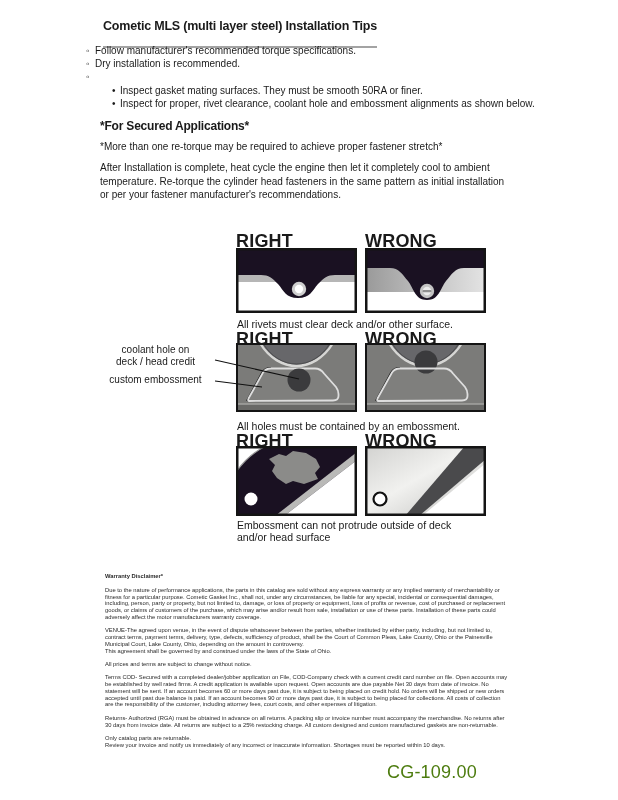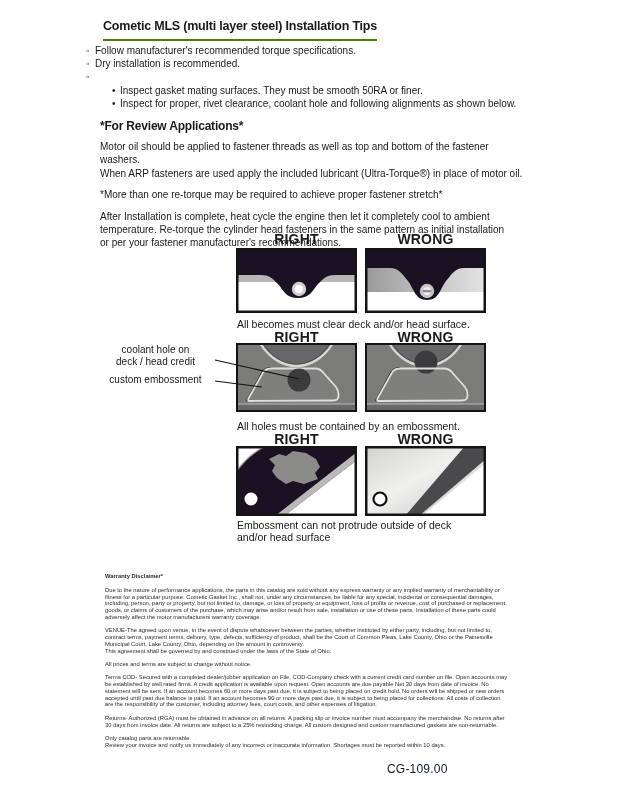--- a/index.html
+++ b/index.html
@@ -5,45 +5,45 @@
   * { margin:0; padding:0; box-sizing:border-box; }
   html,body { background:#ffffff; }
   .page {
     position:relative; width:618px; height:800px; background:#ffffff;
     font-family:"Liberation Sans", sans-serif; color:#1a1a1a; overflow:hidden;
   }
   .abs { position:absolute; }
 
   .title {
     left:103px; top:19px; font-size:12.5px; font-weight:bold; letter-spacing:-0.2px;
-    border-bottom:2px solid #4d7c0f; padding-bottom:6px; display:inline-block;
+    border-bottom:2px solid #a3a3a3; padding-bottom:13px; display:inline-block;
   }
 
   .tips { left:86px; top:44px; font-size:10px; line-height:13.2px; white-space:nowrap; }
   .tips .row { display:flex; align-items:baseline; }
   .tips .marker { width:9px; font-size:10px; }
   .tips .sub { margin-left:26px; }
   .tips .sub .marker { width:8px; }
 
   .diesel { left:100px; top:119px; width:430px; }
   .diesel h2 { font-size:12px; font-weight:bold; letter-spacing:-0.2px; margin-bottom:7px; }
   .diesel p { font-size:10px; line-height:13.4px; margin-bottom:8px; white-space:pre-line; }
 
-  .dlabel { width:121px; text-align:center; font-size:14px; font-weight:bold; letter-spacing:0.2px; }
+  .dlabel { width:121px; font-size:18px; font-weight:bold; letter-spacing:0.2px; }
   .caption { font-size:10.5px; line-height:12px; white-space:pre-line; }
   svg.panel { position:absolute; display:block; }
 
   .side-label { font-size:10px; line-height:11.5px; text-align:center; width:115px; }
 
   .disclaimer { left:105px; top:573px; width:410px; font-size:5.8px; line-height:6.8px; color:#2a2a2a; }
   .disclaimer .dheading { font-weight:bold; margin-bottom:7px; }
   .disclaimer p { margin-bottom:6.5px; white-space:pre-line; }
   .disclaimer p.no-gap { margin-bottom:0; }
 
-  .pagenum { left:387px; top:762px; font-size:12px; color:#0f172a; letter-spacing:0.2px; }
+  .pagenum { left:387px; top:762px; font-size:18px; color:#4d7c0f; letter-spacing:0.2px; }
 </style>
 </head>
 <body>
 
 <div class="page">
 
   <h1 class="abs title">Cometic MLS (multi layer steel) Installation Tips</h1>
 
   <div class="abs tips">
     <div class="row">
@@ -56,28 +56,26 @@
     </div>
     <div class="row">
       <span class="marker">◦</span>
     </div>
     <div class="row sub">
       <span class="marker">•</span>
       <span>Inspect gasket mating surfaces.  They must be smooth 50RA or finer.</span>
     </div>
     <div class="row sub">
       <span class="marker">•</span>
-      <span>Inspect for proper, rivet clearance, coolant hole and following alignments as shown below.</span>
+      <span>Inspect for proper, rivet clearance, coolant hole and embossment alignments as shown below.</span>
     </div>
   </div>
 
   <div class="abs diesel">
-    <h2>*For Review Applications*</h2>
-    <p>Motor oil should be applied to fastener threads as well as top and bottom of the fastener washers.
-When ARP fasteners are used apply the included lubricant (Ultra-Torque®) in place of motor oil.</p>
+    <h2>*For Secured Applications*</h2>
     <p>*More than one re-torque may be required to achieve proper fastener stretch*</p>
     <p>After Installation is complete, heat cycle the engine then let it completely cool to ambient
 temperature. Re-torque the cylinder head fasteners in the same pattern as initial installation
 or per your fastener manufacturer's recommendations.</p>
   </div>
 
   <div class="abs dlabel" style="left:236px; top:231px;">RIGHT</div>
   <div class="abs dlabel" style="left:365px; top:231px;">WRONG</div>
 
   <svg class="panel" style="left:236px; top:248px;" width="121" height="65" viewBox="0 0 121 65">
@@ -100,21 +98,21 @@
     <rect width="121" height="65" fill="#ffffff"></rect>
     <rect y="20" width="121" height="24" fill="url(#gb1)"></rect>
     <rect y="44" width="121" height="21" fill="#ffffff"></rect>
     <path d="M0,0 H121 V20 H99 C90,20 87,26 81,33 C75,41 74,52 62,52 C50,52 49,41 43,33 C37,26 34,20 25,20 H0 Z" fill="#1a1122"></path>
     <circle cx="62" cy="43" r="7.2" fill="#c4c4c4"></circle>
     <circle cx="62" cy="43" r="4.2" fill="#ececec"></circle>
     <rect x="57.5" y="42" width="9" height="2.2" rx="1" fill="#8f8f8f"></rect>
     <rect x="1.25" y="1.25" width="118.5" height="62.5" fill="none" stroke="#141414" stroke-width="2.5"></rect>
   </svg>
 
-  <div class="abs caption" style="left:237px; top:318px;">All becomes must clear deck and/or head surface.</div>
+  <div class="abs caption" style="left:237px; top:318px;">All rivets must clear deck and/or other surface.</div>
 
   <div class="abs dlabel" style="left:236px; top:329px;">RIGHT</div>
   <div class="abs dlabel" style="left:365px; top:329px;">WRONG</div>
 
   <div class="abs side-label" style="left:98px; top:344px;">
     <div>coolant hole on</div>
     <div>deck / head credit</div>
   </div>
   <div class="abs side-label" style="left:98px; top:374px;">custom embossment</div>
 

